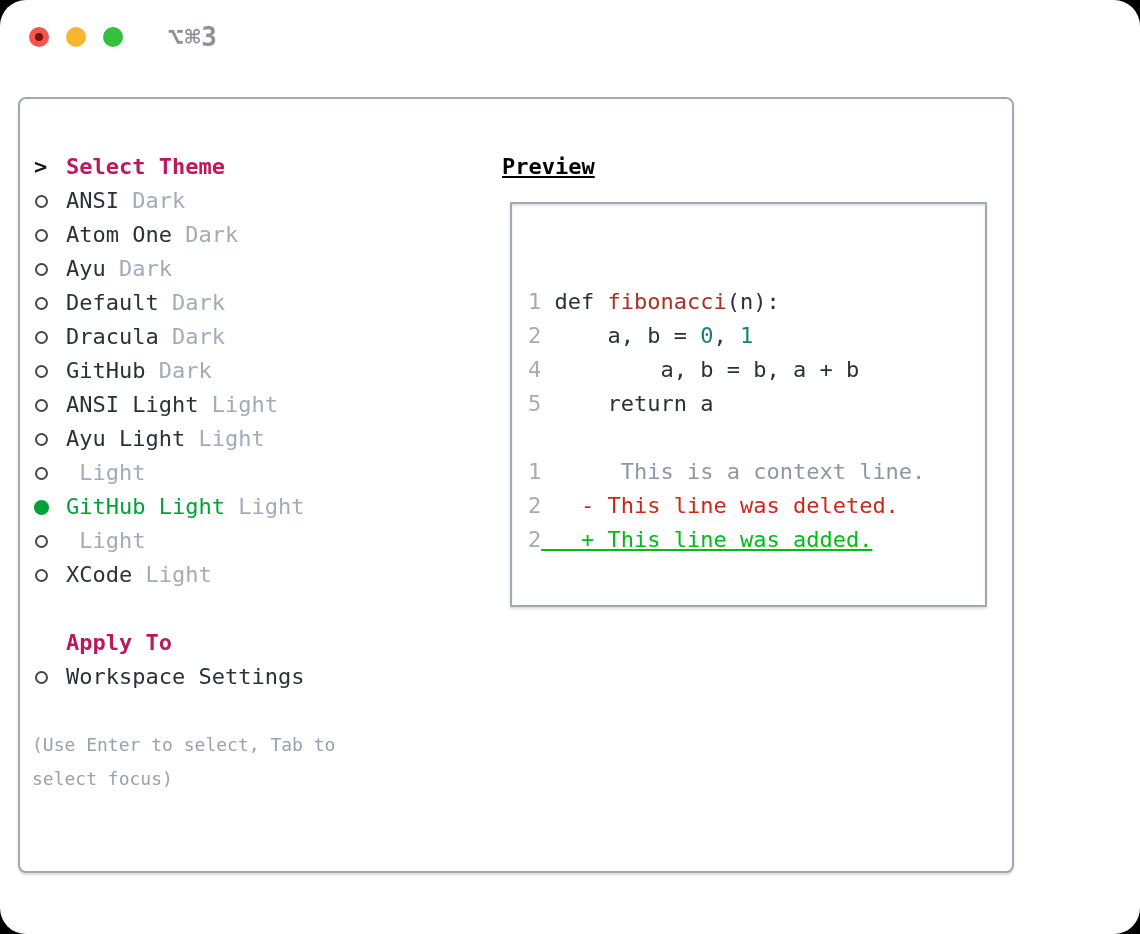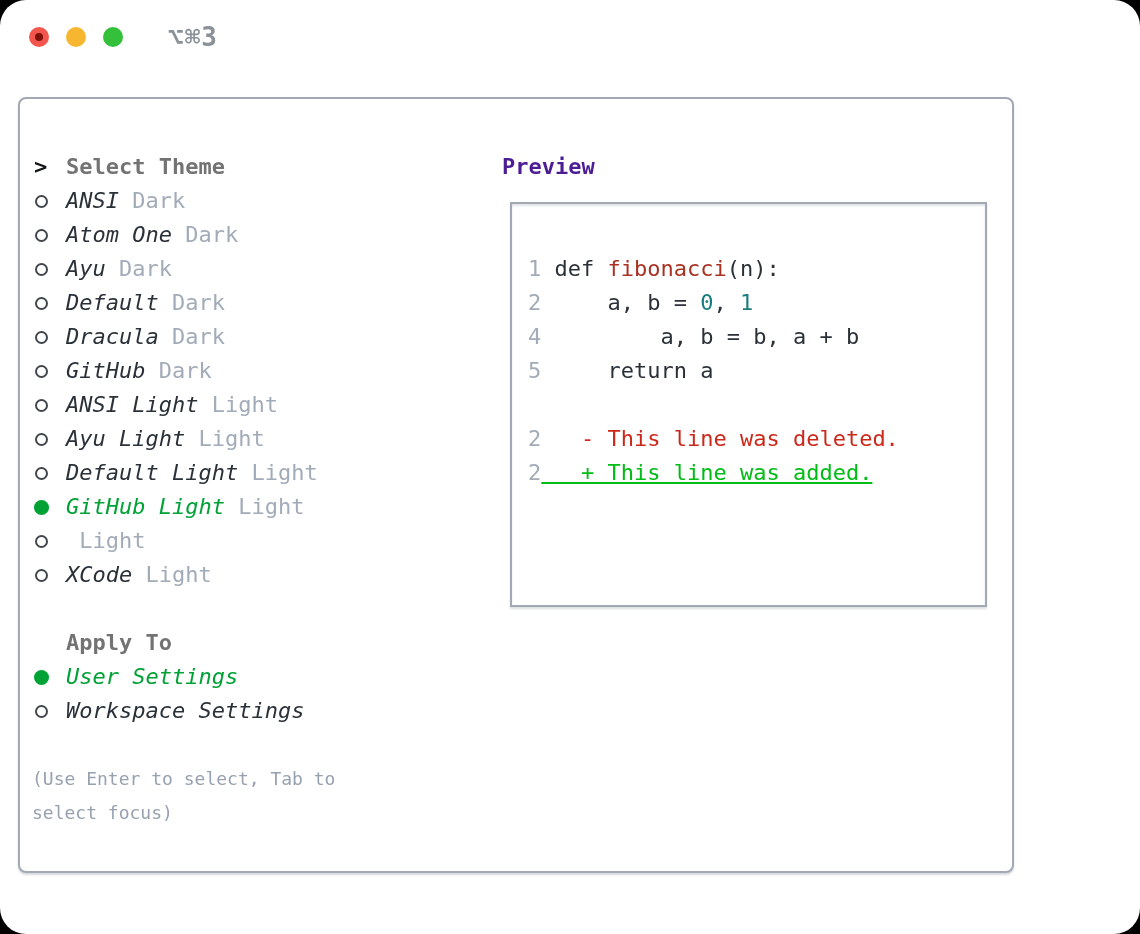--- a/index.html
+++ b/index.html
@@ -24,33 +24,33 @@
   .win-title{position:absolute;left:168px;top:22px;font-size:26px;font-weight:bold;color:#8b9199;letter-spacing:1px;}
 
   
   .main-box{position:absolute;left:18px;top:97px;width:996px;height:776px;border:2px solid var(--border-gray);border-radius:8px;background:#fff;box-shadow:0 2px 2px rgba(140,148,160,.35);}
 
   
   .left-col{position:absolute;left:12px;top:51px;width:460px;}
   .row{display:flex;align-items:center;height:34px;font-size:22px;line-height:34px;white-space:pre;}
   .marker-col{width:34px;flex:0 0 34px;display:flex;align-items:center;}
   .prefix{font-weight:bold;color:#111418;padding-left:2px;}
-  .hdr{font-weight:bold;color:#737373;}
+  .hdr{font-weight:bold;color:#be185d;}
   .circle{width:13px;height:13px;border:2px solid #42474e;border-radius:50%;margin-left:3px;}
   .circle.sel{width:15px;height:15px;border:none;background:var(--accent-green);margin-left:2px;}
-  .t-name{color:var(--text-dark);font-style:italic;}
+  .t-name{color:var(--text-dark);}
   .t-name.sel{color:var(--accent-green);}
   .t-variant{color:var(--muted-gray);}
   .spacer{height:34px;}
   .hint{height:34px;font-size:18px;line-height:34px;color:var(--hint-gray);white-space:pre;}
 
   
-  .preview-label{position:absolute;left:482px;top:51px;height:34px;font-size:22px;line-height:34px;font-weight:bold;color:#4c1d95;}
+  .preview-label{position:absolute;left:482px;top:51px;height:34px;font-size:22px;line-height:34px;font-weight:bold;color:#000000;text-decoration:underline;}
   .preview-box{position:absolute;left:490px;top:103px;width:477px;height:405px;border:2px solid var(--border-gray);background:#fff;box-shadow:inset 0 2px 2px rgba(140,148,160,.25),0 2px 2px rgba(140,148,160,.3);}
-  .code{padding:48px 0 0 16px;}
+  .code{padding:48px 0 0 16px;margin-top:33px;}
   .code-line{height:34px;font-size:22px;line-height:34px;white-space:pre;}
   .ln{color:var(--muted-gray);}
   .tk-p{color:var(--text-dark);}
   .tk-fn{color:var(--function-red);}
   .tk-nm{color:var(--number-teal);}
   .tk-bi{color:var(--builtin-blue);}
   .tk-ctx{color:#8e97a4;}
   .tk-del{color:var(--deleted-red);}
   .tk-add{color:var(--added-green);text-decoration:underline;}
 </style>
@@ -79,46 +79,46 @@
       </div>
       <div id="theme-list">
           <div class="row"><span class="marker-col"><span class="circle"></span></span><span class="t-name">ANSI</span><span class="t-variant"> Dark</span></div>
           <div class="row"><span class="marker-col"><span class="circle"></span></span><span class="t-name">Atom One</span><span class="t-variant"> Dark</span></div>
           <div class="row"><span class="marker-col"><span class="circle"></span></span><span class="t-name">Ayu</span><span class="t-variant"> Dark</span></div>
           <div class="row"><span class="marker-col"><span class="circle"></span></span><span class="t-name">Default</span><span class="t-variant"> Dark</span></div>
           <div class="row"><span class="marker-col"><span class="circle"></span></span><span class="t-name">Dracula</span><span class="t-variant"> Dark</span></div>
           <div class="row"><span class="marker-col"><span class="circle"></span></span><span class="t-name">GitHub</span><span class="t-variant"> Dark</span></div>
           <div class="row"><span class="marker-col"><span class="circle"></span></span><span class="t-name">ANSI Light</span><span class="t-variant"> Light</span></div>
           <div class="row"><span class="marker-col"><span class="circle"></span></span><span class="t-name">Ayu Light</span><span class="t-variant"> Light</span></div>
-          <div class="row"><span class="marker-col"><span class="circle"></span></span><span class="t-name">Default Light</span><span class="t-variant"> Light</span></div>
+          <div class="row"><span class="marker-col"><span class="circle"></span></span><span class="t-variant"> Light</span></div>
           <div class="row"><span class="marker-col"><span class="circle sel"></span></span><span class="t-name sel">GitHub Light</span><span class="t-variant"> Light</span></div>
           <div class="row"><span class="marker-col"><span class="circle"></span></span><span class="t-variant"> Light</span></div>
           <div class="row"><span class="marker-col"><span class="circle"></span></span><span class="t-name">XCode</span><span class="t-variant"> Light</span></div>
         </div>
       <div class="spacer"></div>
       <div class="row">
         <span class="marker-col"></span>
         <span class="hdr">Apply To</span>
       </div>
       <div id="apply-list">
-          <div class="row"><span class="marker-col"><span class="circle sel"></span></span><span class="t-name sel">User Settings</span></div>
           <div class="row"><span class="marker-col"><span class="circle"></span></span><span class="t-name">Workspace Settings</span></div>
         </div>
       <div class="spacer"></div>
       <div class="hint">(Use Enter to select, Tab to</div>
       <div class="hint">select focus)</div>
     </div>
 
     <div class="preview-label">Preview</div>
     <div class="preview-box">
       <div class="code" id="code">
           <div class="code-line"><span class="ln">1</span><span class="tk-p"> def </span><span class="tk-fn">fibonacci</span><span class="tk-p">(n):</span></div>
           <div class="code-line"><span class="ln">2</span><span class="tk-p">     a, b = </span><span class="tk-nm">0</span><span class="tk-p">, </span><span class="tk-nm">1</span></div>
           <div class="code-line"><span class="ln">4</span><span class="tk-p">         a, b = b, a + b</span></div>
           <div class="code-line"><span class="ln">5</span><span class="tk-p">     return a</span></div>
           <div class="code-line"><span class="ln"></span></div>
+          <div class="code-line"><span class="ln">1</span><span class="tk-ctx">      This is a context line.</span></div>
           <div class="code-line"><span class="ln">2</span><span class="tk-del">   - This line was deleted.</span></div>
           <div class="code-line"><span class="ln">2</span><span class="tk-add">   + This line was added.</span></div>
         </div>
     </div>
 
   </div>
 </div>
 
 </body></html>

